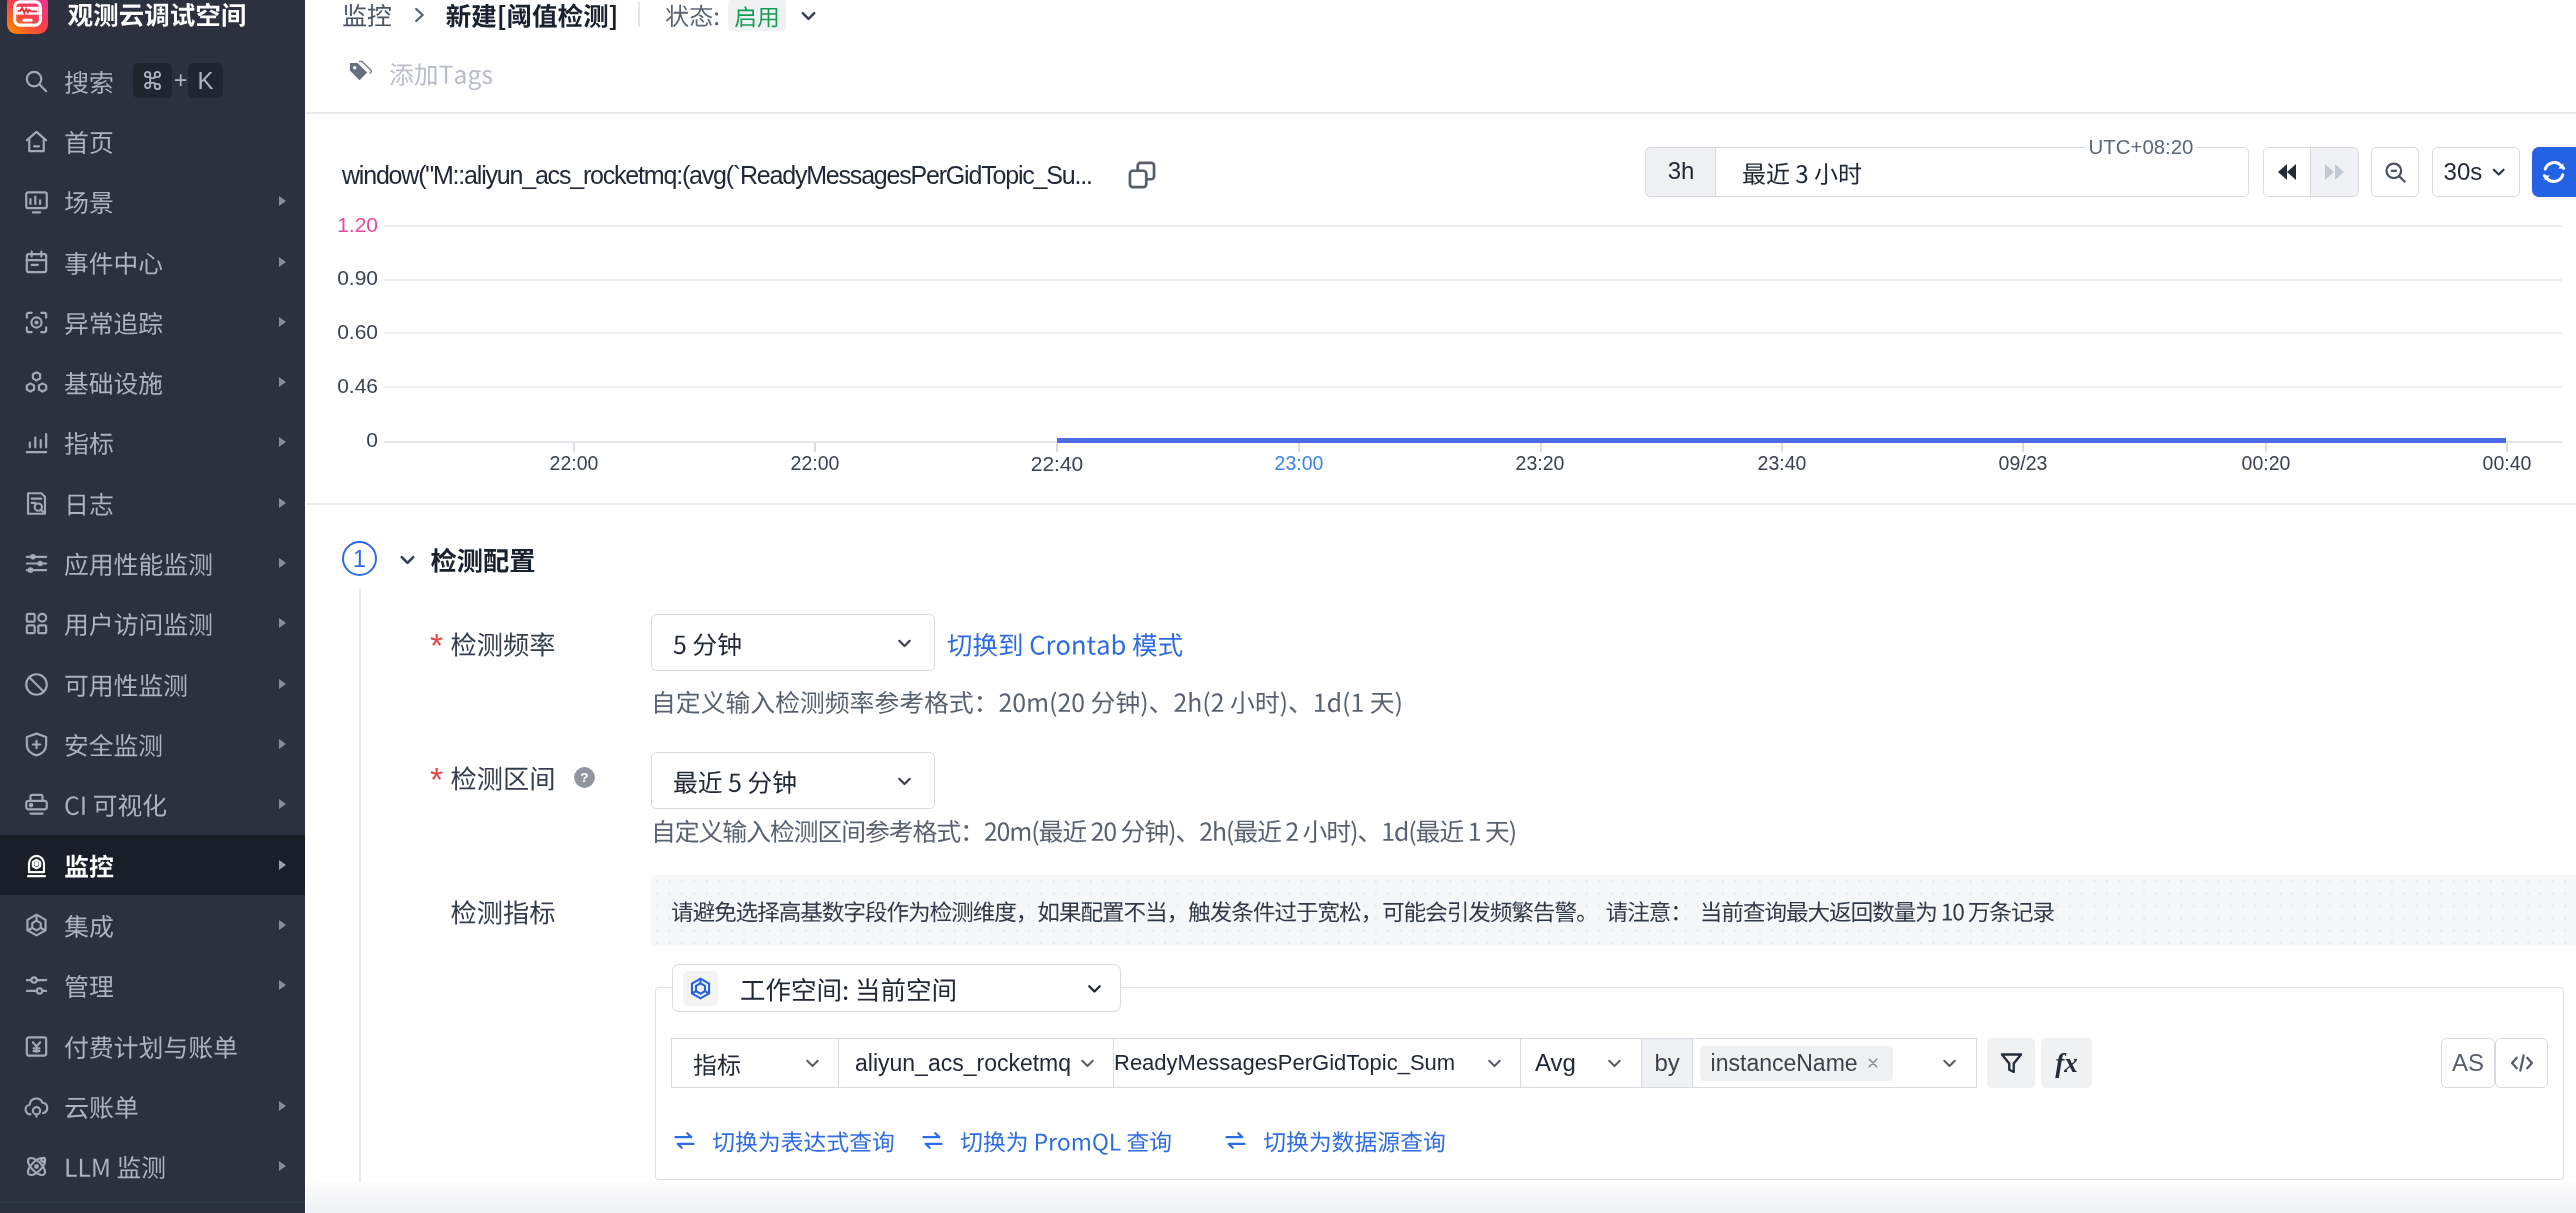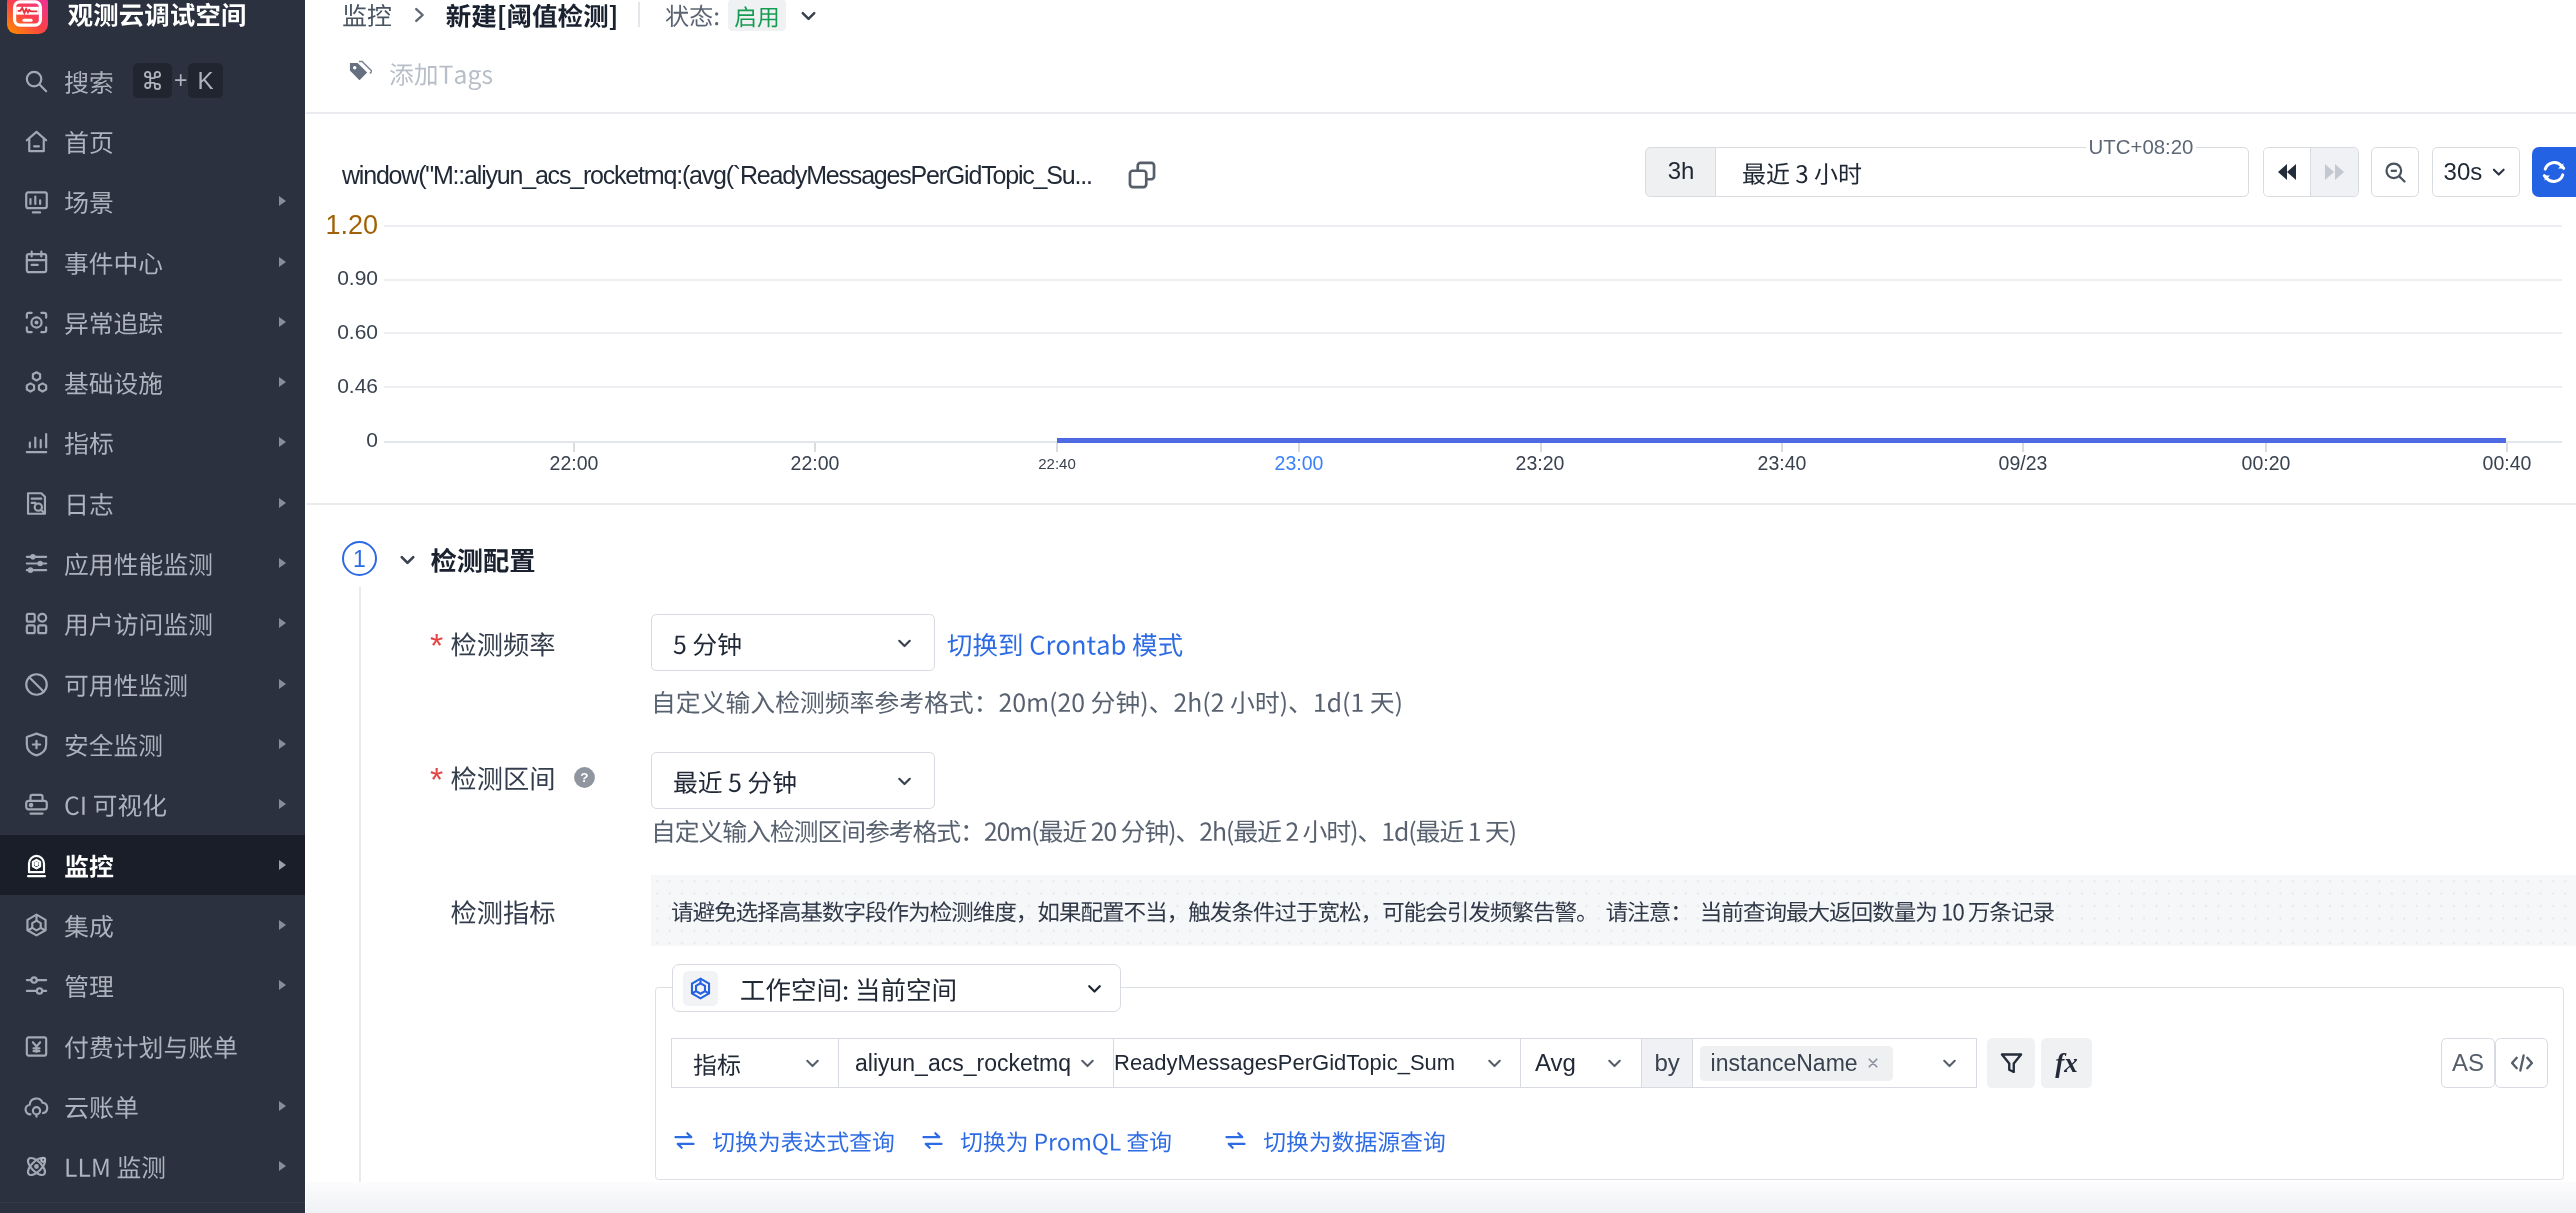--- a/index.html
+++ b/index.html
@@ -703,35 +703,35 @@
       <path d="M6 9.5l6 6 6-6"></path>
     </svg></div>
 <div class="a" style="left:2532px;top:147px;width:44px;height:50px;background:#2262e3;border-radius:7px 0 0 7px;display:flex;align-items:center;justify-content:center">
     <svg width="28" height="28" viewBox="0 0 24 24" style="">
       <path d="M4.5 9.5A8 8 0 0 1 18.5 7l1.8 1.8" fill="none" stroke="#fff" stroke-width="2.6" stroke-linecap="round"></path>
       <path d="M20 4.5V9h-4.5" fill="#fff" stroke="none"></path>
       <path d="M19.5 14.5A8 8 0 0 1 5.5 17l-1.8-1.8" fill="none" stroke="#fff" stroke-width="2.6" stroke-linecap="round"></path>
       <path d="M4 19.5V15h4.5" fill="#fff" stroke="none"></path>
     </svg>
   </div>
-<div class="a" style="left:201px;top:210px;width:177px;height:30px;line-height:30px;text-align:right;font-size:27px;color:#a16207">1.20</div>
+<div class="a" style="left:201px;top:210px;width:177px;height:30px;line-height:30px;text-align:right;font-size:21px;color:#ec4899">1.20</div>
 <div class="a" style="left:201px;top:263px;width:177px;height:30px;line-height:30px;text-align:right;font-size:21px;color:#39424f">0.90</div>
 <div class="a" style="left:201px;top:317px;width:177px;height:30px;line-height:30px;text-align:right;font-size:21px;color:#39424f">0.60</div>
 <div class="a" style="left:201px;top:371px;width:177px;height:30px;line-height:30px;text-align:right;font-size:21px;color:#39424f">0.46</div>
 <div class="a" style="left:201px;top:425px;width:177px;height:30px;line-height:30px;text-align:right;font-size:21px;color:#39424f">0</div>
 <div class="gl" style="left:384px;top:225px;width:2178px"></div>
 <div class="gl" style="left:384px;top:279px;width:2178px"></div>
 <div class="gl" style="left:384px;top:332px;width:2178px"></div>
 <div class="gl" style="left:384px;top:386px;width:2178px"></div>
 <div class="a" style="left:384px;top:441px;width:2178px;height:1.8px;background:#e2e5e9"></div>
 <div class="a" style="left:503px;top:451px;width:142px;height:25px;line-height:25px;text-align:center;font-size:19.5px;color:#39424f">22:00</div>
 <div class="a" style="left:573px;top:443px;width:1.8px;height:9px;background:#d9dde2"></div>
 <div class="a" style="left:744px;top:451px;width:142px;height:25px;line-height:25px;text-align:center;font-size:19.5px;color:#39424f">22:00</div>
 <div class="a" style="left:814px;top:443px;width:1.8px;height:9px;background:#d9dde2"></div>
-<div class="a" style="left:986px;top:451px;width:142px;height:25px;line-height:25px;text-align:center;font-size:15px;color:#39424f">22:40</div>
+<div class="a" style="left:986px;top:451px;width:142px;height:25px;line-height:25px;text-align:center;font-size:21px;color:#39424f">22:40</div>
 <div class="a" style="left:1056px;top:443px;width:1.8px;height:9px;background:#d9dde2"></div>
 <div class="a" style="left:1228px;top:451px;width:142px;height:25px;line-height:25px;text-align:center;font-size:19.5px;color:#3b82f6">23:00</div>
 <div class="a" style="left:1298px;top:443px;width:1.8px;height:9px;background:#d9dde2"></div>
 <div class="a" style="left:1469px;top:451px;width:142px;height:25px;line-height:25px;text-align:center;font-size:19.5px;color:#39424f">23:20</div>
 <div class="a" style="left:1540px;top:443px;width:1.8px;height:9px;background:#d9dde2"></div>
 <div class="a" style="left:1711px;top:451px;width:142px;height:25px;line-height:25px;text-align:center;font-size:19.5px;color:#39424f">23:40</div>
 <div class="a" style="left:1781px;top:443px;width:1.8px;height:9px;background:#d9dde2"></div>
 <div class="a" style="left:1952px;top:451px;width:142px;height:25px;line-height:25px;text-align:center;font-size:19.5px;color:#39424f">09/23</div>
 <div class="a" style="left:2022px;top:443px;width:1.8px;height:9px;background:#d9dde2"></div>
 <div class="a" style="left:2195px;top:451px;width:142px;height:25px;line-height:25px;text-align:center;font-size:19.5px;color:#39424f">00:20</div>

